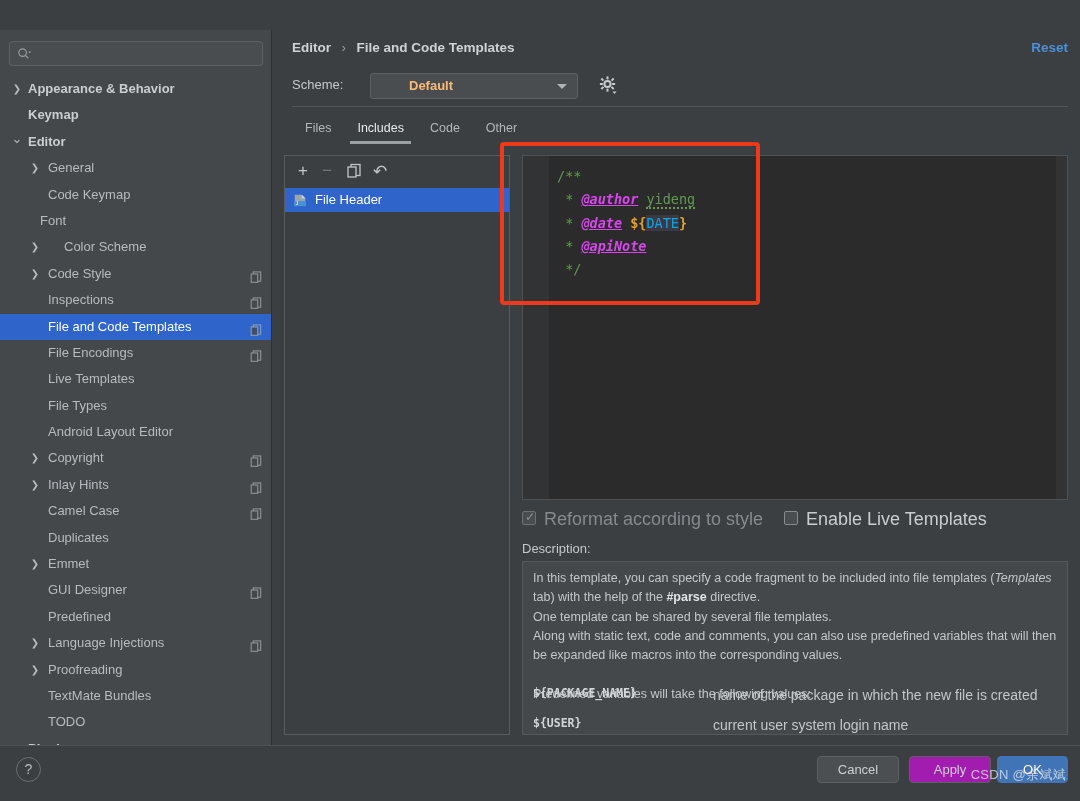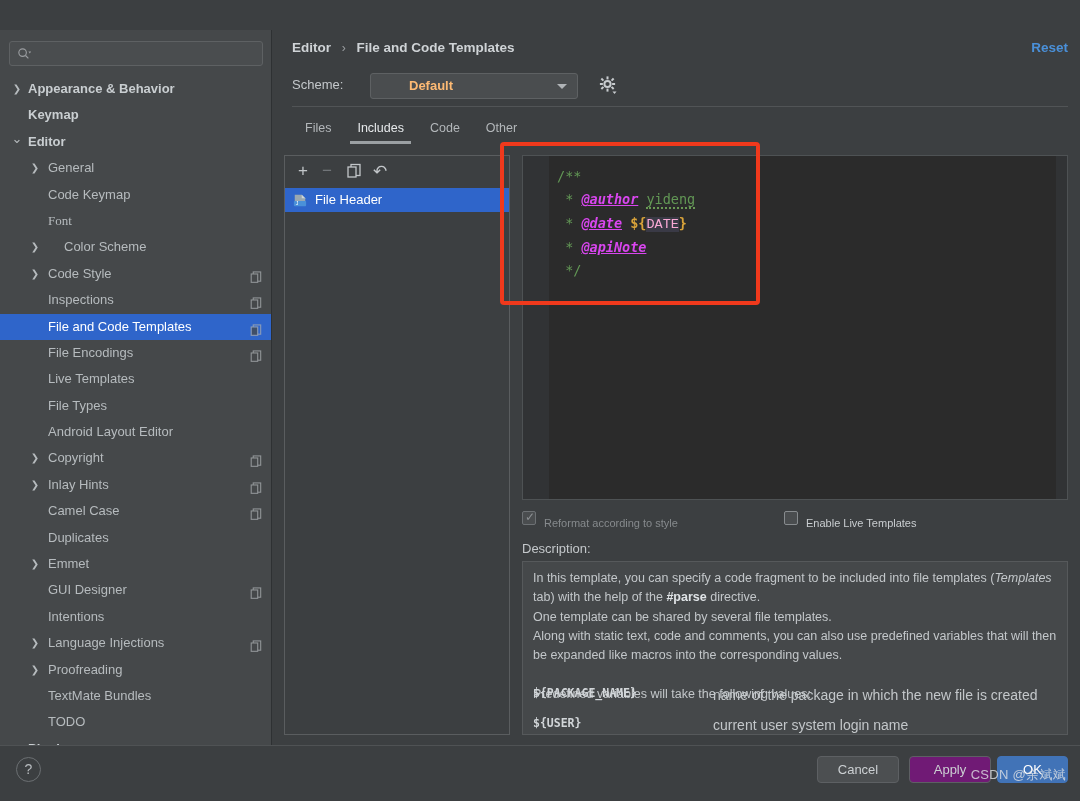--- a/index.html
+++ b/index.html
@@ -139,37 +139,37 @@
   .gutter { position: absolute; left: 0; top: 0; width: 26px; height: 100%; background: #313335; }
   .code {
     position: absolute; left: 34px; top: 9px; right: 8px;
     font-family: "DejaVu Sans Mono", monospace; font-size: 13.5px; line-height: 23.3px;
     white-space: pre; color: #629755;
   }
   .code .jd { color: #629755; }
   .code .tag { color: #d946ef; font-weight: bold; font-style: italic; text-decoration: underline; }
   .code .wavy { border-bottom: 2px dotted #6a9955; }
   .code .dollar { color: #d9a33a; font-weight: bold; }
-  .code .varname { color: #f9a8d4; background: #3a3a46; font-family: Liberation Mono, monospace; }
+  .code .varname { color: #0ea5e9; background: #3a3a46; }
 
   .ed-scroll { position: absolute; right: 0; top: 0; width: 11px; height: 100%; background: #313335; }
 
   
   .redbox {
     position: absolute; left: 500px; top: 142px; width: 260px; height: 163px;
     border: 4px solid #f0391c; border-radius: 4px; pointer-events: none;
   }
 
   
   .cbrow { position: absolute; left: 250px; top: 479px; width: 560px; height: 20px; }
   .cb { position: absolute; width: 14px; height: 14px; border-radius: 2px; top: 2px; }
   .cb.on { background: #4a4d4f; border: 1px solid #6d7174; }
   .cb.off { background: #4a4d4f; border: 1px solid #878b8e; }
   .cb .tick { position: absolute; left: 2px; top: -2px; font-size: 12px; color: #8b8f92; }
-  .cblbl { position: absolute; top: 8px; font-size: 11px; }
+  .cblbl { position: absolute; top: 0; font-size: 18px; }
   .cblbl.dis { color: #868a8d; }
   .cblbl.en { color: #c9cdd0; }
 
   .desc-lbl { position: absolute; left: 250px; top: 511px; font-size: 13px; color: #c4c8cb; }
 
   .descbox {
     position: absolute; left: 250px; top: 531px; width: 546px; height: 174px;
     background: #45484a; border: 1px solid #56595b; overflow: hidden;
   }
   .descbox .para {
@@ -195,21 +195,21 @@
   .helpbtn {
     position: absolute; left: 16px; top: 11px; width: 25px; height: 25px;
     border-radius: 50%; border: 1px solid #6b6f72; color: #b8bcbf;
     font-size: 14px; text-align: center; line-height: 23px; cursor: pointer;
   }
   .btn {
     position: absolute; top: 10px; height: 27px; line-height: 25px;
     border-radius: 4px; font-size: 13px; text-align: center; cursor: pointer;
   }
   .btn-cancel { right: 181px; width: 82px; background: #4c4f51; border: 1px solid #5d6063; color: #ccd0d3; }
-  .btn-apply  { right: 89px;  width: 82px; background: #701a75; border: 1px solid #5d6063; color: #ccd0d3; }
+  .btn-apply  { right: 89px;  width: 82px; background: #a21caf; border: 1px solid #5d6063; color: #ccd0d3; }
   .btn-ok     { right: 12px;  width: 71px; background: #4173b7; border: 1px solid #4173b7; color: #ffffff; }
 
   .watermark {
     position: absolute; right: 14px; top: 766px;
     font-size: 13px; color: rgba(225,228,231,.78);
     letter-spacing: .3px; pointer-events: none;
   }
 </style>
 </head>
 <body>
@@ -249,21 +249,21 @@
           <span class="lbl" style="left: 28px;">Editor</span>
         </div>
         <div class="tnode">
           <span class="arrow" style="left: 28px;">❯</span>
           <span class="lbl" style="left: 48px;">General</span>
         </div>
         <div class="tnode">
           <span class="lbl" style="left: 48px;">Code Keymap</span>
         </div>
         <div class="tnode">
-          <span class="lbl" style="left: 48px; font-family: Liberation Serif, serif;">Font</span>
+          <span class="lbl" style="left: 40px;">Font</span>
         </div>
         <div class="tnode">
           <span class="arrow" style="left: 28px;">❯</span>
           <span class="lbl" style="left: 64px;">Color Scheme</span>
         </div>
         <div class="tnode">
           <span class="arrow" style="left: 28px;">❯</span>
           <span class="lbl" style="left: 48px;">Code Style</span>
           <span class="copyico"><svg viewBox="0 0 14 14">
               <rect x="3.5" y="1" width="8" height="10" fill="none" stroke="#a9adb0" stroke-width="1.2"></rect>
@@ -331,21 +331,21 @@
           <span class="lbl" style="left: 48px;">Emmet</span>
         </div>
         <div class="tnode">
           <span class="lbl" style="left: 48px;">GUI Designer</span>
           <span class="copyico"><svg viewBox="0 0 14 14">
               <rect x="3.5" y="1" width="8" height="10" fill="none" stroke="#a9adb0" stroke-width="1.2"></rect>
               <rect x="1.3" y="3.2" width="7" height="9" fill="#45484a" stroke="#a9adb0" stroke-width="1.2"></rect>
             </svg></span>
         </div>
         <div class="tnode">
-          <span class="lbl" style="left: 48px;">Intentions</span>
+          <span class="lbl" style="left: 48px;">Predefined</span>
         </div>
         <div class="tnode">
           <span class="arrow" style="left: 28px;">❯</span>
           <span class="lbl" style="left: 48px;">Language Injections</span>
           <span class="copyico"><svg viewBox="0 0 14 14">
               <rect x="3.5" y="1" width="8" height="10" fill="none" stroke="#a9adb0" stroke-width="1.2"></rect>
               <rect x="1.3" y="3.2" width="7" height="9" fill="#45484a" stroke="#a9adb0" stroke-width="1.2"></rect>
             </svg></span>
         </div>
         <div class="tnode">

